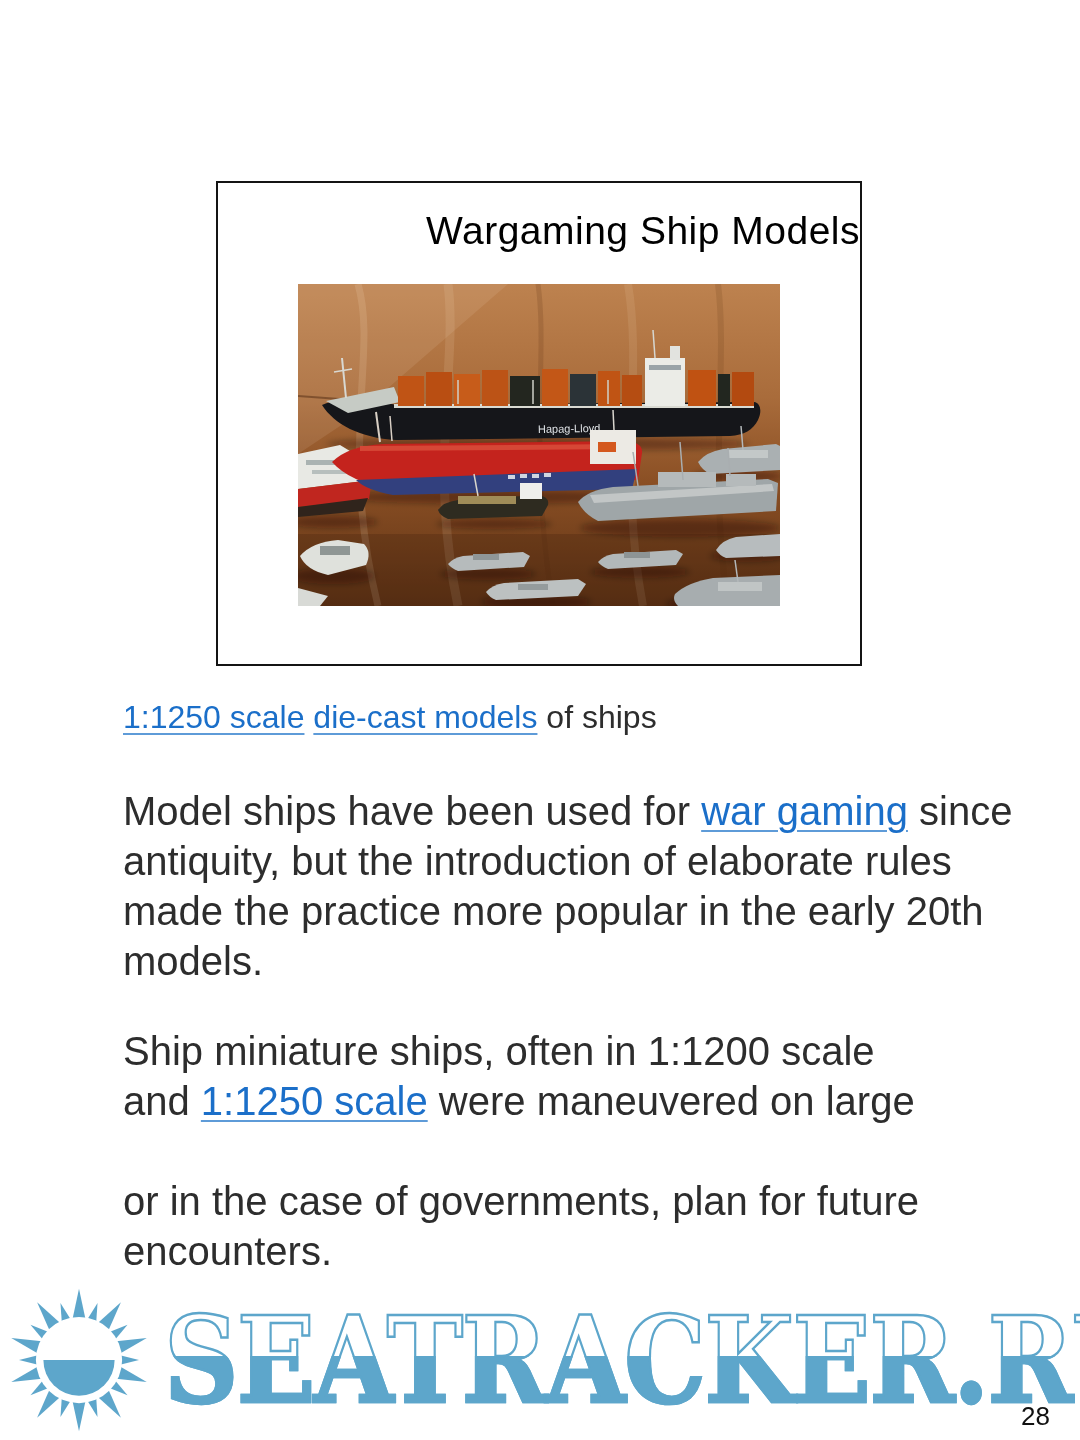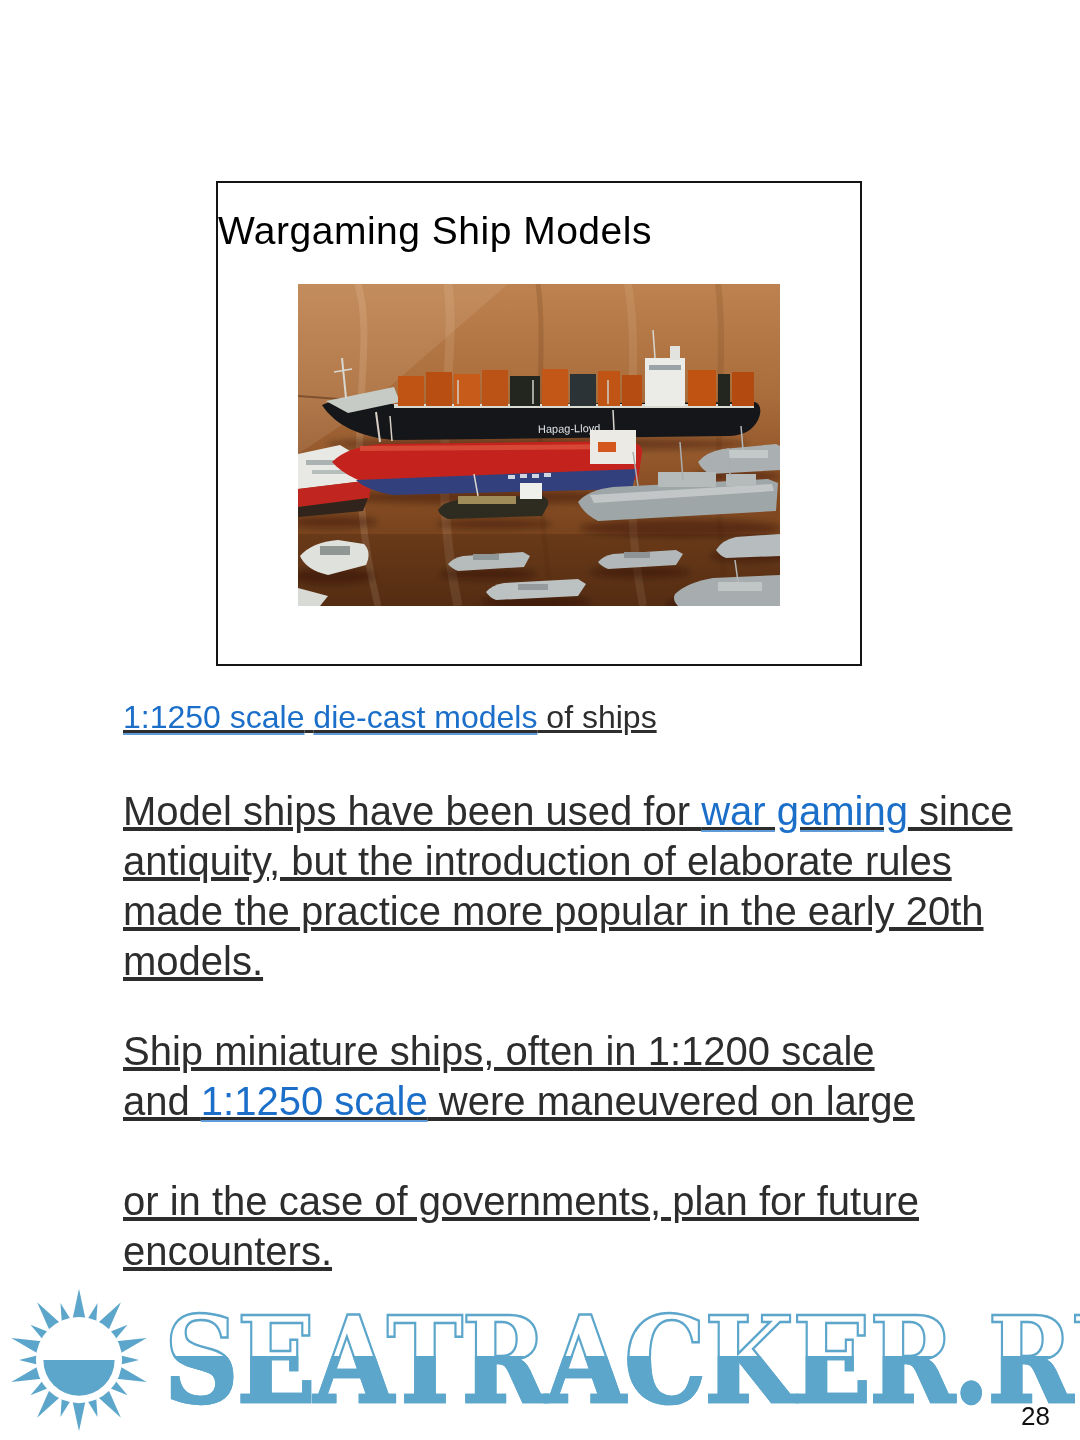--- a/index.html
+++ b/index.html
@@ -3,29 +3,29 @@
 <meta charset="utf-8">
 <style>
   html,body{margin:0;padding:0;}
   body{
     width:1080px;height:1440px;position:relative;background:#ffffff;
     font-family:"Liberation Sans",sans-serif;color:#2d2d2d;overflow:hidden;
   }
   
   .slide-box{
     position:absolute;left:216px;top:181px;width:646px;height:485px;
-    border:2px solid #141414;background:#ffffff;box-sizing:border-box;text-align:left;
+    border:2px solid #141414;background:#ffffff;box-sizing:border-box;text-align:right;
   }
   .slide-title{
     margin-top:24px;font-size:39px;line-height:47px;color:#000;
     font-family:"Liberation Sans",sans-serif;letter-spacing:0.5px;
   }
   .ship-photo{display:block;margin:30px auto 0;}
   
-  .content{position:absolute;left:123px;top:692px;width:900px;text-decoration:underline;}
+  .content{position:absolute;left:123px;top:692px;width:900px;}
   .caption{font-size:32px;line-height:50px;margin:0 0 44px 0;}
   .para{font-size:40px;line-height:50px;margin:0 0 40px 0;}
   a.link{color:#1b6fc9;text-decoration:underline;text-decoration-color:#5e9bd8;text-decoration-thickness:2px;text-underline-offset:5px;cursor:pointer;}
   
   .watermark{position:absolute;left:4px;top:1282px;height:156px;display:flex;align-items:center;gap:10px;}
   .wm-text{
     font-family:"DejaVu Serif",serif;font-weight:700;font-size:120px;line-height:1.16;
     letter-spacing:-2px;white-space:nowrap;transform:scaleX(0.86);transform-origin:left center;
     color:#5da6cb;
   }

